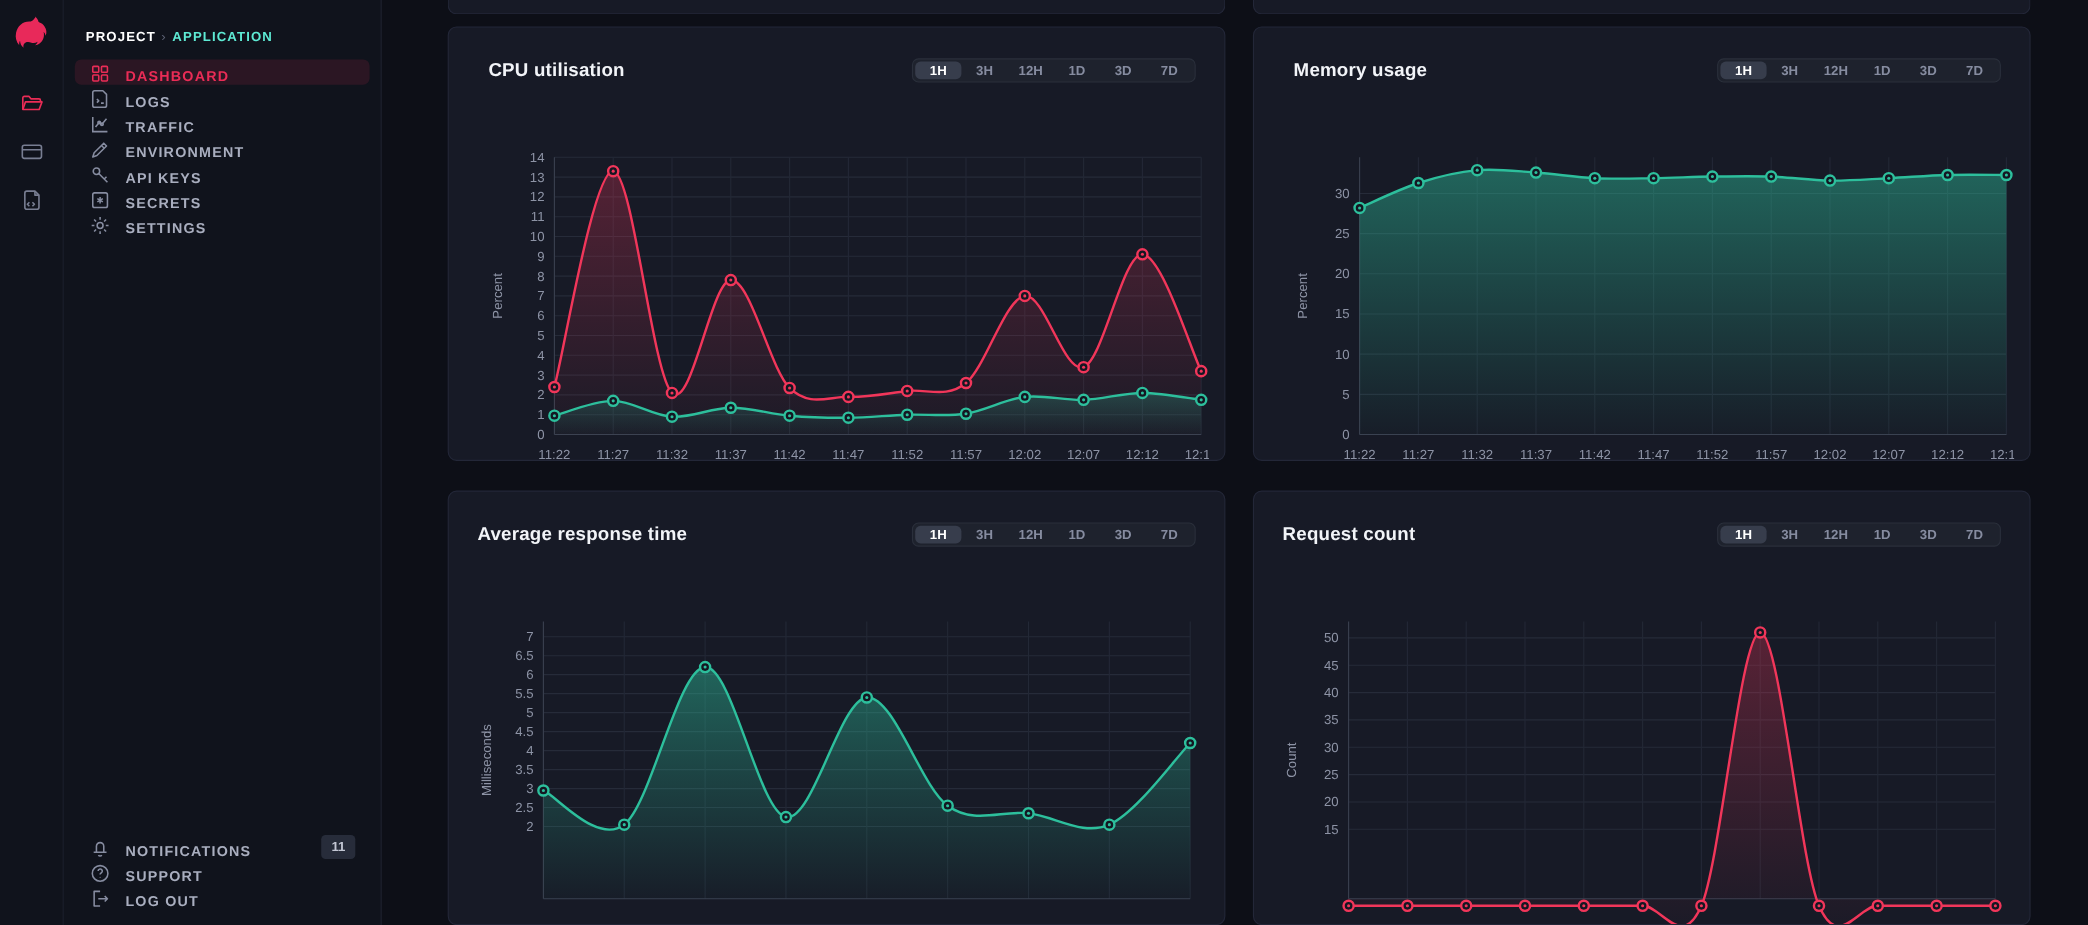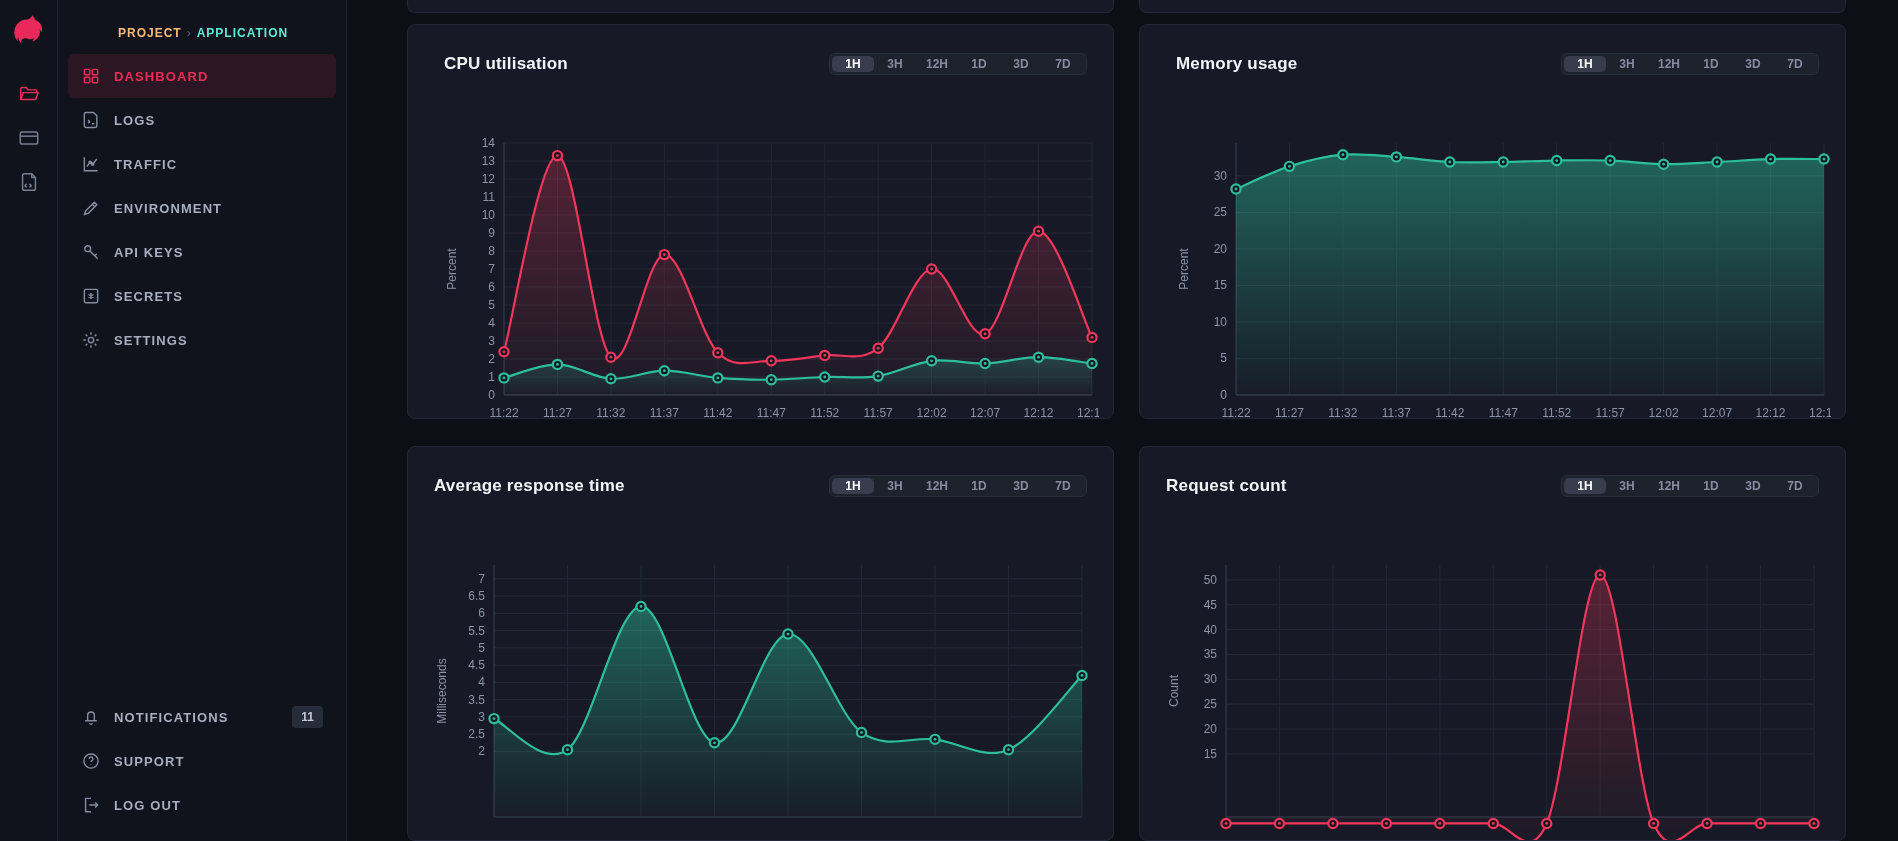--- a/index.html
+++ b/index.html
@@ -13,25 +13,25 @@
   .rail .logo { width:36px; height:36px; margin-bottom:34px; }
   .rail-icon { width:24px; height:24px; margin-bottom:20px; color:#787e92; display:flex;
                align-items:center; justify-content:center; cursor:pointer; }
   .rail-icon.active { color:#ea2c56; }
   .rail-icon svg { width:22px; height:22px; }
 
   
   .sidebar { width:289px; flex:0 0 289px; background:#10131c; border-right:1px solid #1e2230;
              display:flex; flex-direction:column; }
   .crumb { padding:26px 0 14px 20px; font-size:12px; font-weight:bold; letter-spacing:1px; }
-  .crumb .proj { color:#fdba74;margin-left:40px; }
+  .crumb .proj { color:#ffffff; }
   .crumb .sep  { color:#5d6275; margin:0 5px; font-weight:normal; }
   .crumb .app-name { color:#5eead4; }
   .nav { display:flex; flex-direction:column; padding:0 10px; }
-  .nav-item { height:44px; display:flex; align-items:center; gap:13px; padding:0 13px;
+  .nav-item { height:23px; display:flex; align-items:flex-end; gap:13px; padding:0 13px;
               border-radius:6px; color:#a9aebf; font-size:13px; font-weight:bold;
               letter-spacing:1.1px; cursor:pointer; }
   .nav-item svg { width:20px; height:20px; color:#868ca0; flex:0 0 20px; }
   .nav-item.active { background:rgba(234,44,86,.13); color:#ea2c56; }
   .nav-item.active svg { color:#ea2c56; }
   .sidebar .spacer { flex:1; }
   .nav.bottom { margin-bottom:14px; }
   .badge { margin-left:auto; background:#272c3a; color:#c3c7d4; font-size:12px; font-weight:bold;
            letter-spacing:0; padding:4px 9px; border-radius:4px; }
 

